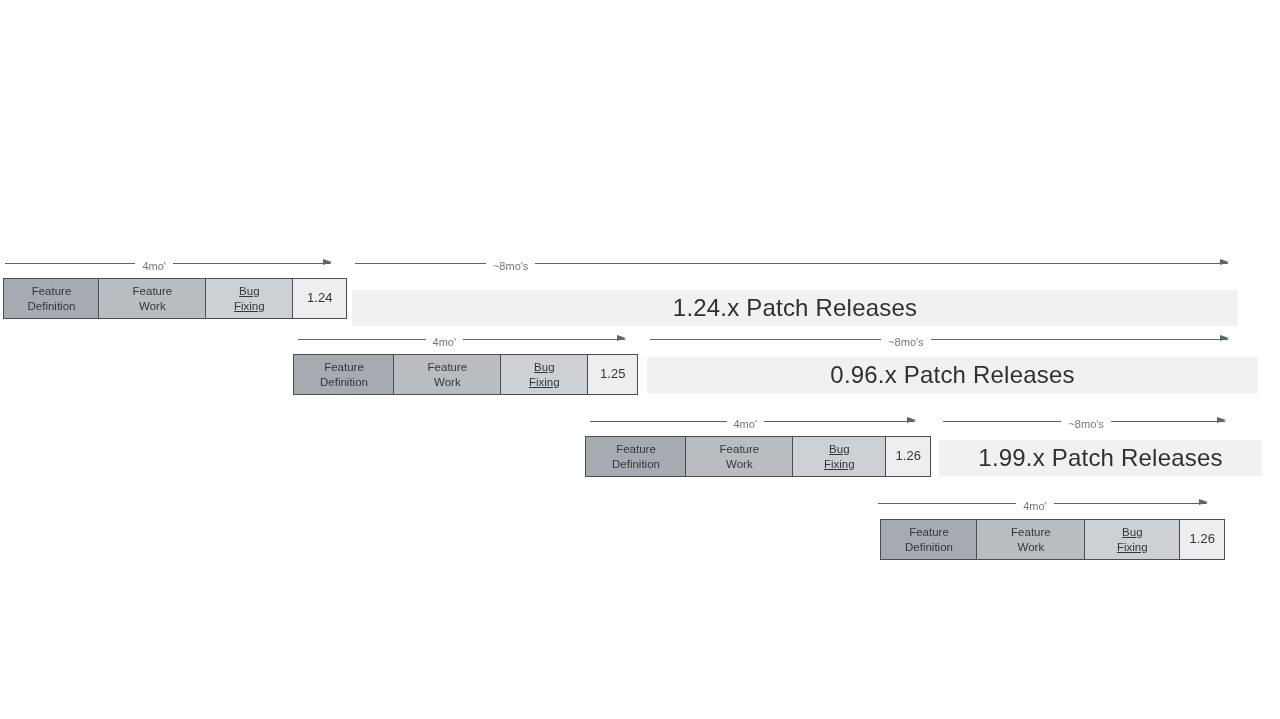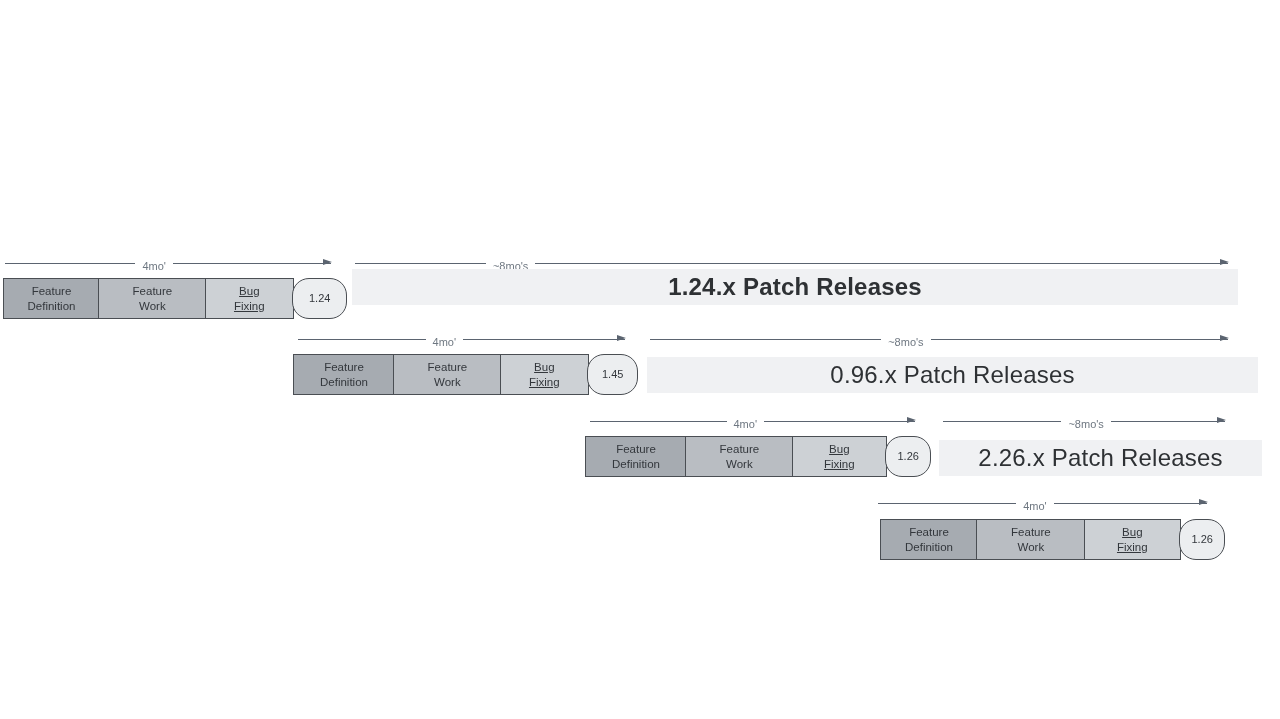--- a/index.html
+++ b/index.html
@@ -63,21 +63,21 @@
     text-align: center;
     font-size: 11.5px;
     line-height: 1.3;
     color: var(--phase-text, #33373c);
     white-space: pre-line;
   }
   .pbox + .pbox { margin-left: -1.6px; }
   .pbox.fd { background: var(--fd-fill, #a6abb1); }
   .pbox.fw { background: var(--fw-fill, #b9bdc2); }
   .pbox.bf { background: var(--bf-fill, #cdd1d5); text-decoration: underline; }
-  .pbox.ver { background: var(--ver-fill, #eceef0); font-size: 11px; border-radius: 17px; }
+  .pbox.ver { background: var(--ver-fill, #eceef0); font-size: 13px; }
 
   
   .patchbar {
     position: absolute;
     height: 36px;
     background: var(--bar-fill, #f0f1f3);
     display: flex;
     align-items: center;
     justify-content: center;
     font-size: 24px;
@@ -105,21 +105,21 @@
     </div>
     <div class="phases" style="left:3px; top:278px;">
       <div class="pbox fd" style="width:97px;">Feature
 Definition</div>
       <div class="pbox fw" style="width:108px;">Feature
 Work</div>
       <div class="pbox bf" style="width:89px;">Bug
 Fixing</div>
       <div class="pbox ver" style="width:55px;">1.24</div>
     </div>
-    <div class="patchbar" style="left:352px; top:269px; width:886px;font-weight:bold;">1.24.x Patch Releases</div>
+    <div class="patchbar" style="left:352px; top:290px; width:886px;">1.24.x Patch Releases</div>
   </div>
 
   
   <div class="row">
     <div class="arrow" style="left:298px; top:332px; width:327px;">
       <div class="seg" style="flex:0 0 39%;"></div>
       <div class="dur">4mo'</div>
       <div class="seg head"></div>
     </div>
     <div class="arrow" style="left:650px; top:332px; width:578px;">
@@ -127,21 +127,21 @@
       <div class="dur">~8mo's</div>
       <div class="seg head"></div>
     </div>
     <div class="phases" style="left:293px; top:354px;">
       <div class="pbox fd" style="width:102px;">Feature
 Definition</div>
       <div class="pbox fw" style="width:108px;">Feature
 Work</div>
       <div class="pbox bf" style="width:89px;">Bug
 Fixing</div>
-      <div class="pbox ver" style="width:51px;">1.45</div>
+      <div class="pbox ver" style="width:51px;">1.25</div>
     </div>
     <div class="patchbar" style="left:647px; top:357px; width:611px;">0.96.x Patch Releases</div>
   </div>
 
   
   <div class="row">
     <div class="arrow" style="left:590px; top:414px; width:325px;">
       <div class="seg" style="flex:0 0 42%;"></div>
       <div class="dur">4mo'</div>
       <div class="seg head"></div>
@@ -153,21 +153,21 @@
     </div>
     <div class="phases" style="left:585px; top:436px;">
       <div class="pbox fd" style="width:102px;">Feature
 Definition</div>
       <div class="pbox fw" style="width:108px;">Feature
 Work</div>
       <div class="pbox bf" style="width:95px;">Bug
 Fixing</div>
       <div class="pbox ver" style="width:46px;">1.26</div>
     </div>
-    <div class="patchbar" style="left:939px; top:440px; width:323px;">2.26.x Patch Releases</div>
+    <div class="patchbar" style="left:939px; top:440px; width:323px;">1.99.x Patch Releases</div>
   </div>
 
   
   <div class="row">
     <div class="arrow" style="left:878px; top:496px; width:329px;">
       <div class="seg" style="flex:0 0 42%;"></div>
       <div class="dur">4mo'</div>
       <div class="seg head"></div>
     </div>
     <div class="phases" style="left:880px; top:519px;">

